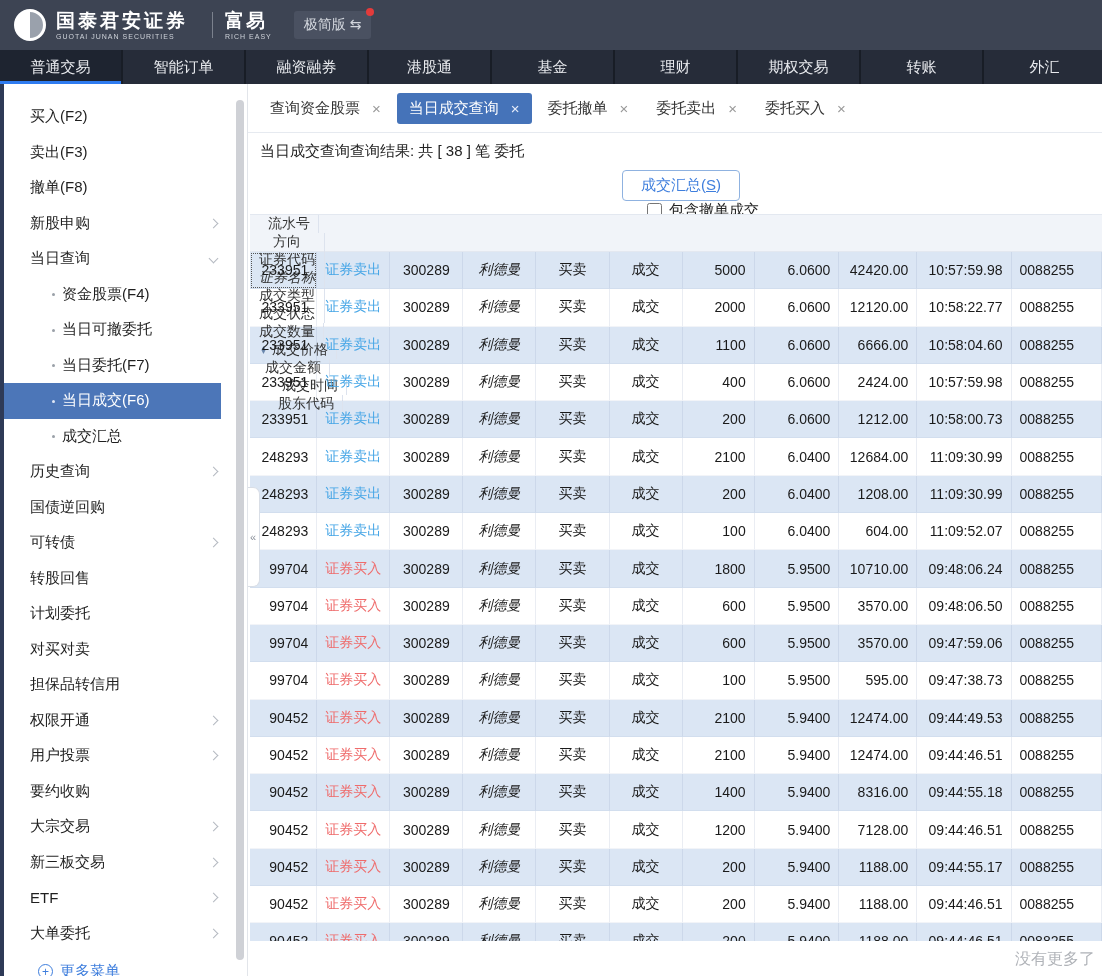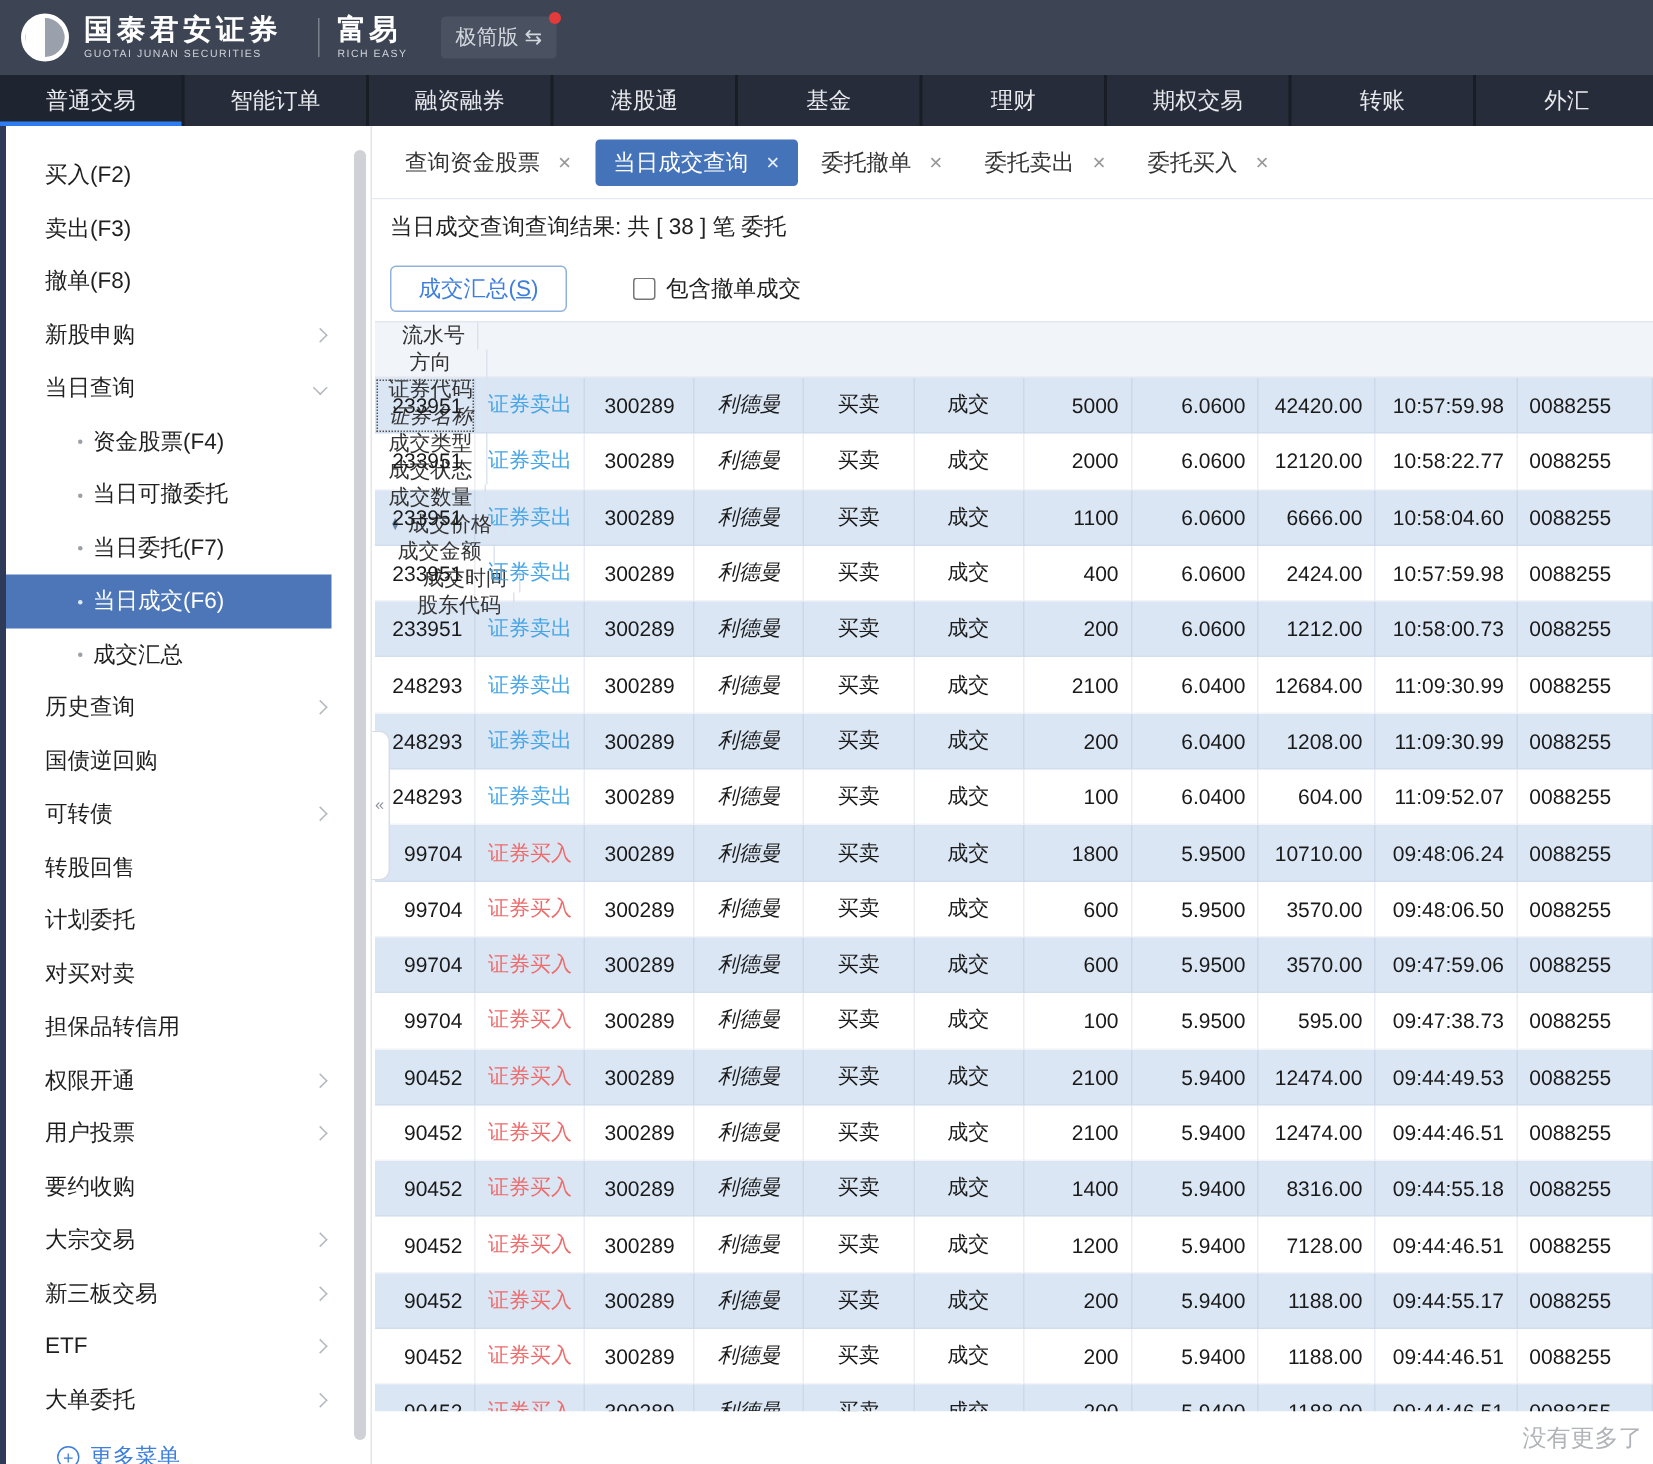--- a/index.html
+++ b/index.html
@@ -71,21 +71,21 @@
   .ws-tab { display:flex; align-items:center; padding:6px 12px; margin-left:4px; border-radius:3px;
             font-size:15px; color:#333; cursor:pointer; white-space:nowrap; }
   .ws-tab .close { margin-left:12px; color:#999; font-size:15px; }
   .ws-tab.active { background:#4573b9; color:#fff; }
   .ws-tab.active .close { color:#e8eefb; }
 
   .info-bar { height:37px; display:flex; align-items:center; padding-left:12px; font-size:15px;
               color:#222; background:#fff; }
   .info-bar .result { }
 
-  .toolbar { height:44px; display:flex; align-items:center; padding-left:12px; background:#fff; }
+  .toolbar { height:44px; display:flex; align-items:center; padding-left:12px; background:#fff;flex-direction:column; }
   .summary-btn { border:1px solid #8fb2e0; color:#3e7edd; background:#fff; border-radius:4px;
                  font-size:15px; padding:5px 18px; cursor:pointer; }
   .summary-btn u { text-decoration:underline; }
   .chk-wrap { display:flex; align-items:center; margin-left:44px; font-size:15px; color:#222; }
   .chk-wrap input { width:15px; height:15px; margin-right:7px; }
 
   
   .grid { padding-left:2px; background:#fff; }
   .grid-header { display:flex; height:38px; background:#f1f4f9; border-top:1px solid #e3e8f0;
                  border-bottom:1px solid #e3e8f0;flex-direction:column; }

